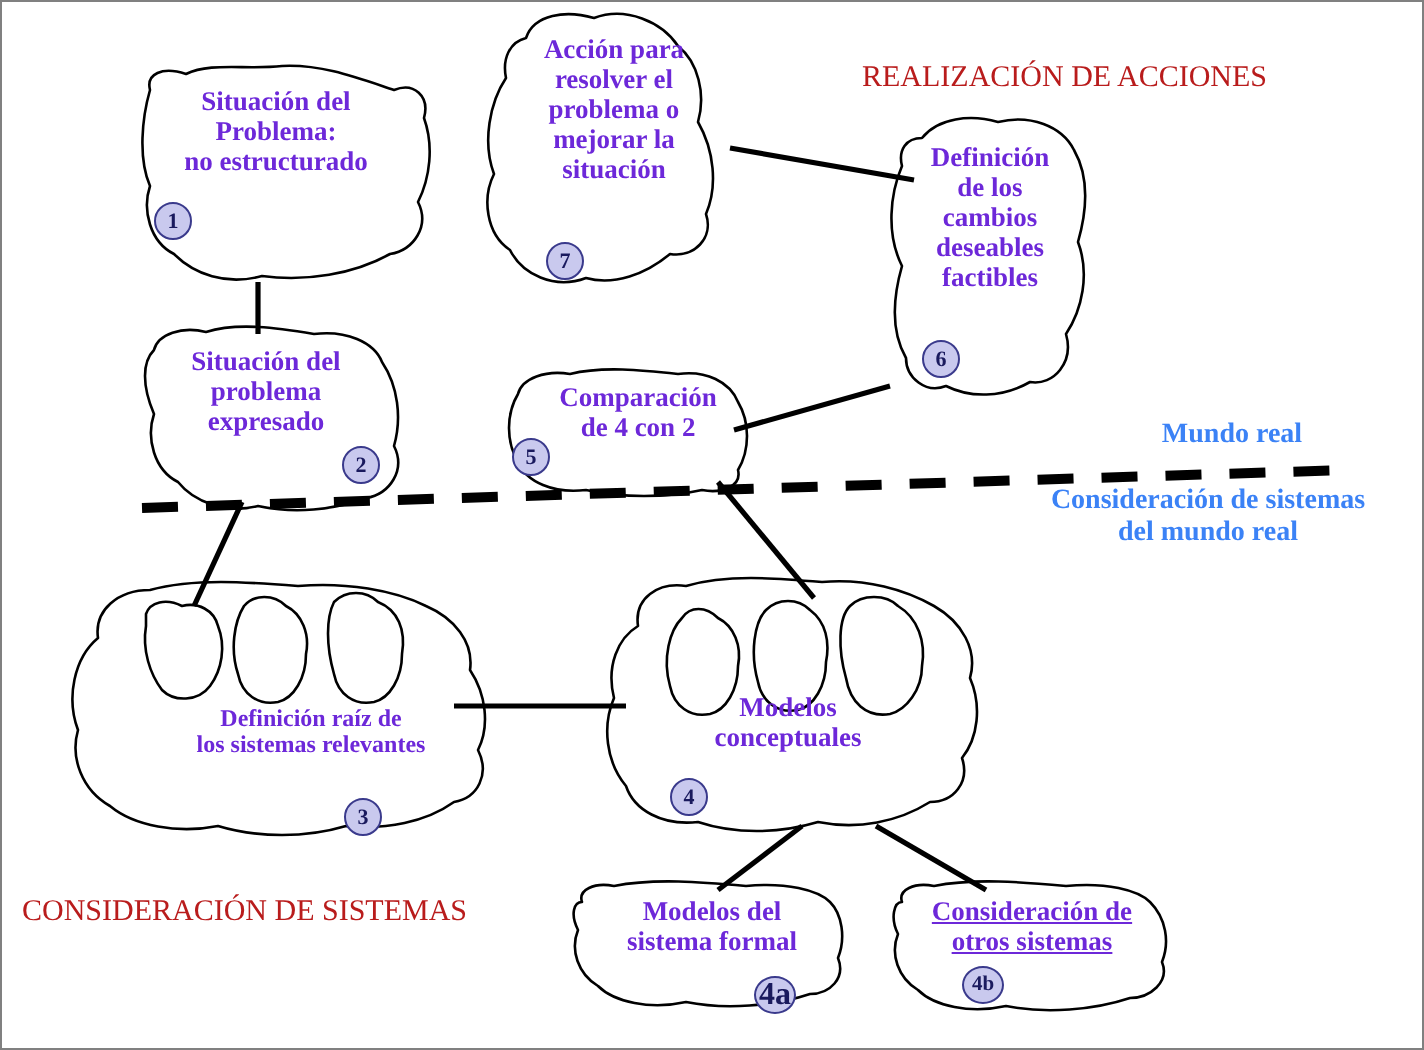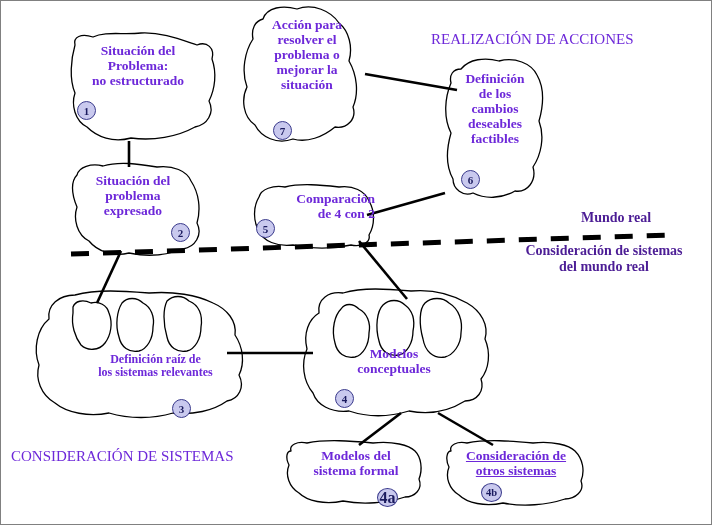--- a/index.html
+++ b/index.html
@@ -31,28 +31,28 @@
     font-weight: bold;
     color: #6d28d9;
     line-height: 1.12;
     white-space: pre-line;
     pointer-events: none;
   }
   .section-label {
     position: absolute;
     font-family: "Liberation Serif", serif;
     font-weight: normal;
-    color: #6d28d9;
+    color: #b91c1c;
     white-space: nowrap;
   }
   .boundary-label {
     position: absolute;
     font-family: "Liberation Serif", serif;
     font-weight: bold;
-    color: #4c1d95;
+    color: #3b82f6;
     text-align: center;
     white-space: pre-line;
     line-height: 1.15;
   }
   .badge {
     position: absolute;
     display: flex;
     align-items: center;
     justify-content: center;
     border-radius: 50%;
@@ -180,21 +180,21 @@
 cambios
 deseables
 factibles</div>
   <div class="badge" style="left:460px; top:169px; width:19px; height:19px; font-size:11px;">6</div>
 
   <div class="blob-text" style="left:66px; top:172px; width:132px; font-size:13.5px;">Situación del
 problema
 expresado</div>
   <div class="badge" style="left:170px; top:222px; width:19px; height:19px; font-size:11px;">2</div>
 
-  <div class="blob-text" style="left:262px; top:190px; width:112px; font-size:13.5px;text-align:right;">Comparación
+  <div class="blob-text" style="left:262px; top:190px; width:112px; font-size:13.5px;">Comparación
 de 4 con 2</div>
   <div class="badge" style="left:255px; top:218px; width:19px; height:19px; font-size:11px;">5</div>
 
   <div class="blob-text" style="left:52px; top:352px; width:205px; font-size:12px;">Definición raíz de
 los sistemas relevantes</div>
   <div class="badge" style="left:171px; top:398px; width:19px; height:19px; font-size:11px;">3</div>
 
   <div class="blob-text" style="left:318px; top:345px; width:150px; font-size:13.5px;text-align:center;">Modelos
 conceptuales</div>
   <div class="badge" style="left:334px; top:388px; width:19px; height:19px; font-size:11px;">4</div>

